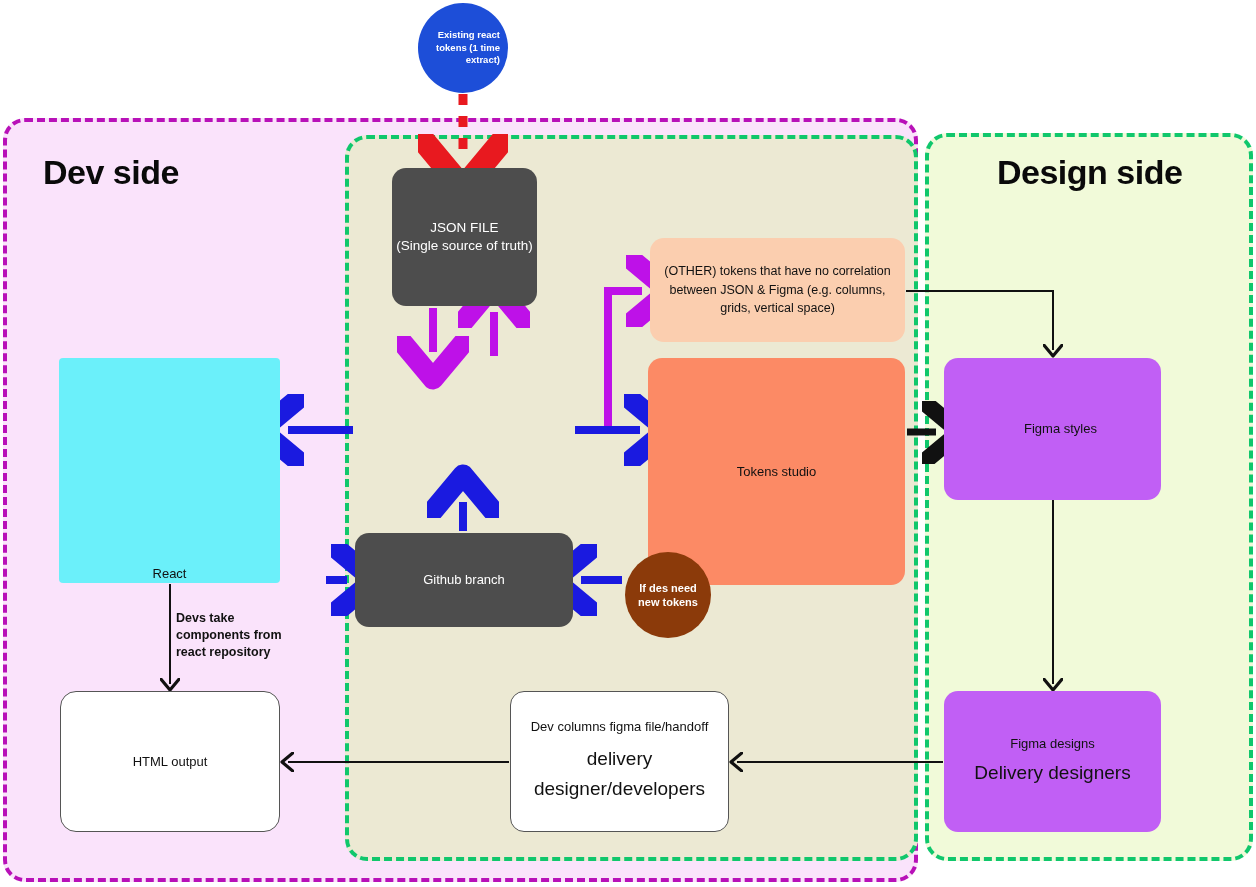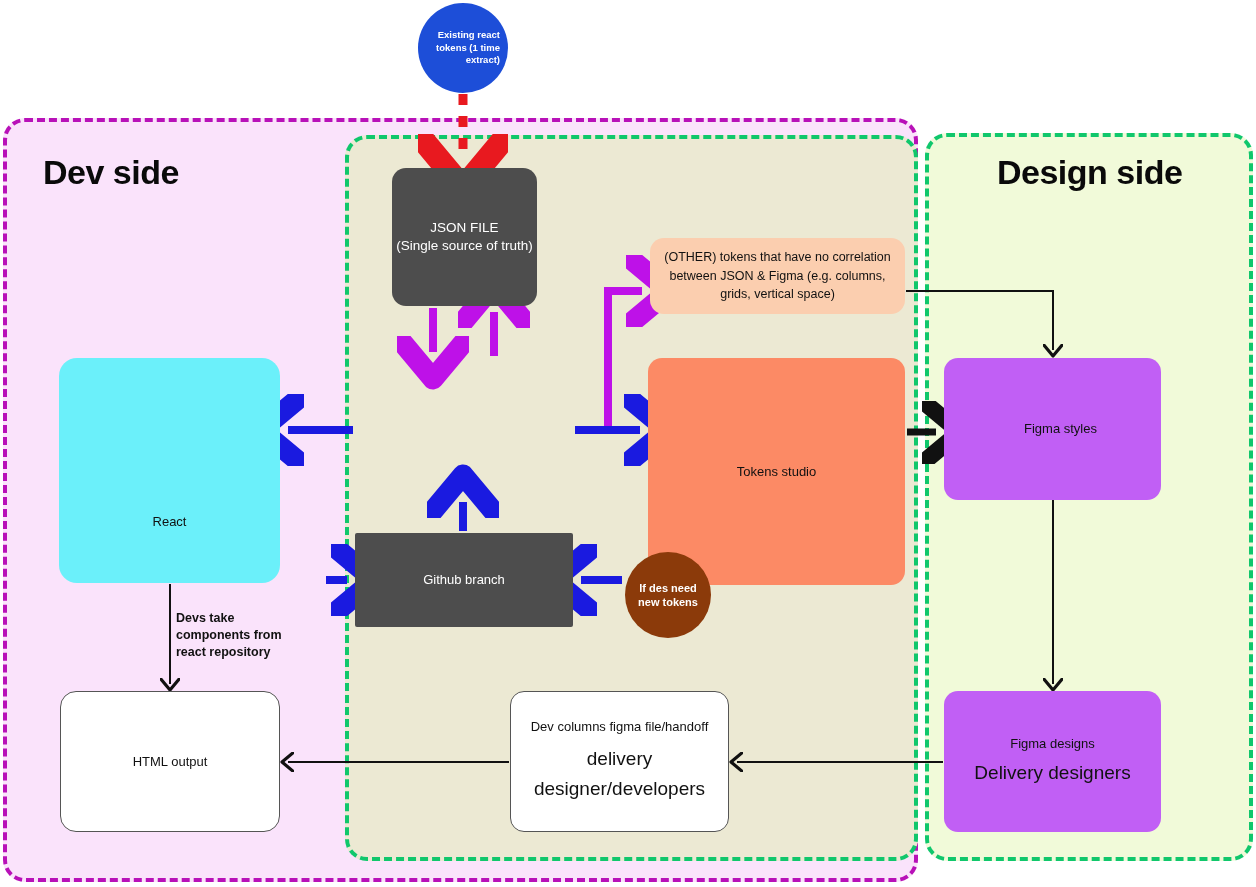--- a/index.html
+++ b/index.html
@@ -23,30 +23,30 @@
     align-items:center;justify-content:center;text-align:center;}
   .node .t1{font-weight:normal;font-size:13px;line-height:1.35;}
   .node .t2{font-size:19px;line-height:1.6;font-weight:400;}
 
   #json-file{left:392px;top:168px;width:145px;height:138px;background:#4D4D4D;
     border-radius:14px;color:#fff;}
   #json-file .t1{font-size:13.5px;}
   #github{left:355px;top:360px;width:218px;height:138px;background:#4D4D4D;
     border-radius:14px;color:#fff;}
   #github-branch{left:355px;top:533px;width:218px;height:94px;background:#4D4D4D;
-    border-radius:2px;color:#fff;}
+    border-radius:14px;color:#fff;}
 
-  #other-tokens{left:650px;top:238px;width:255px;height:76px;background:#FBCEAF;
+  #other-tokens{left:650px;top:238px;width:255px;height:104px;background:#FBCEAF;
     border-radius:14px;color:#111;padding:0 10px;}
   #other-tokens .t1{font-size:12.5px;line-height:1.5;}
   #tokens-studio{left:648px;top:358px;width:257px;height:227px;background:#FC8A65;
     border-radius:14px;color:#111;}
 
   #react{left:59px;top:358px;width:221px;height:225px;background:#6BF0FA;
-    border-radius:18px;color:#111;justify-content:center;padding-top:103px;}
+    border-radius:4px;color:#111;justify-content:flex-end;padding-top:103px;}
   #html-output{left:60px;top:691px;width:220px;height:141px;background:#fff;
     border:1.5px solid #555;border-radius:16px;color:#111;}
   #dev-view{left:510px;top:691px;width:219px;height:141px;background:#fff;
     border:1.5px solid #555;border-radius:14px;color:#111;}
   #dev-view .t1{margin-bottom:8px;}
 
   #figma-styles{left:944px;top:358px;width:217px;height:142px;background:#C15FF5;
     border-radius:14px;color:#111;padding-left:16px;}
   #figma-designs{left:944px;top:691px;width:217px;height:141px;background:#C15FF5;
     border-radius:14px;color:#111;}

